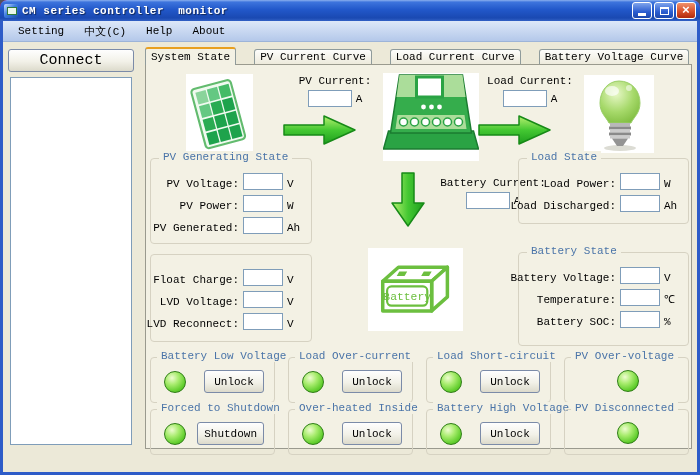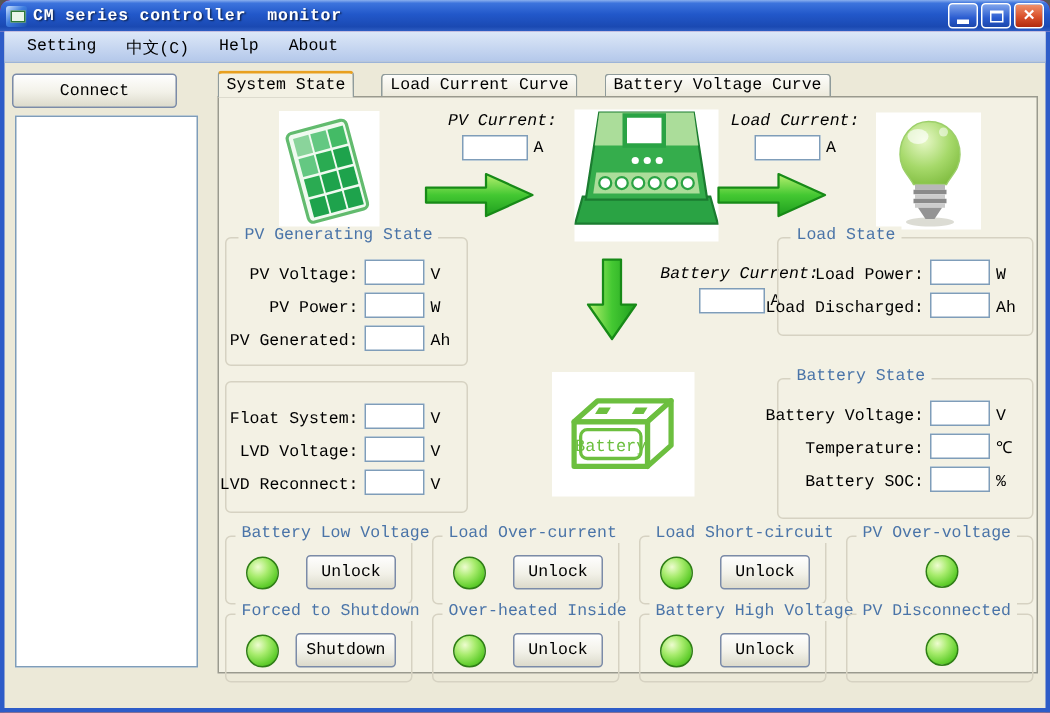--- a/index.html
+++ b/index.html
@@ -26,39 +26,39 @@
   .maxbox{width:9px;height:8px;border:1px solid #fff;border-top:2px solid #fff;}
 
   
   .frame{position:absolute;top:21px;left:0;right:0;bottom:0;border:3px solid #2e5cc8;border-top:none;background:#ece9d8;}
   .menubar{height:21px;background:linear-gradient(180deg,#dde8f8,#b4c8ea);display:flex;align-items:center;padding-left:6px;gap:2px;border-bottom:1px solid #9db4d8;}
   .menuitem{padding:2px 9px;cursor:default;}
 
   .client{position:absolute;top:22px;left:0;width:694px;height:408px;}
 
   
-  .connect{position:absolute;left:5px;top:6px;width:110px;height:23px;
-    border:1px solid #7b8ba8;border-radius:3px;font-family:inherit;font-size:11px;
+  .connect{position:absolute;left:5px;top:6px;width:126px;height:23px;
+    border:1px solid #7b8ba8;border-radius:3px;font-family:inherit;font-size:15px;
     background:linear-gradient(180deg,#fefefe,#f2f1e8 55%,#dcdacb);}
   .listbox{position:absolute;left:7px;top:34px;width:122px;height:368px;background:#fff;border:1px solid #7f9db9;}
 
   
   .tabs{position:absolute;left:142px;top:4px;display:flex;align-items:flex-end;gap:18px;}
   .tab{border:1px solid #8f9b9b;border-bottom:none;border-radius:3px 3px 0 0;padding:1px 5px 2px 5px;margin-top:2px;
     background:linear-gradient(180deg,#fdfdfb,#ece9da);white-space:nowrap;}
   .tab.active{margin-top:0;padding-top:2px;background:#f3f1e4;border-top:2px solid #e8a020;position:relative;z-index:2;}
 
   .panel{position:absolute;left:142px;top:21px;width:547px;height:385px;background:#f3f1e4;border:1px solid #9a9a8e;}
 
   .iconbox{position:absolute;background:#fff;}
   .iconbox svg{display:block;width:100%;height:100%;}
 
   
   .flowblock{position:absolute;width:112px;display:flex;flex-direction:column;align-items:center;gap:3px;}
-  .flowlabel{white-space:nowrap;font-style:italic;}
+  .flowlabel{white-space:nowrap;}
   .fieldrow{display:flex;align-items:center;gap:4px;}
   .field{width:44px;height:17px;border:1px solid #7f9db9;background:#fff;font-family:inherit;font-size:11px;padding:0 2px;}
   .arrow{position:absolute;}
 
   
   .group{position:absolute;border:1px solid #d6d2c2;border-radius:4px;padding-top:11px;}
   .gtitle{position:absolute;top:-8px;left:8px;background:#f3f1e4;padding:0 4px;color:#4a74a8;white-space:nowrap;}
   .grow{display:flex;align-items:flex-end;justify-content:flex-end;gap:4px;margin:3px 6px 5px 4px;height:17px;}
   .glabel{white-space:nowrap;}
   .gfield{width:40px;height:17px;border:1px solid #7f9db9;background:#fff;font-family:inherit;font-size:11px;padding:0 2px;}
@@ -103,20 +103,21 @@
       <span class="menuitem">About</span>
     </div>
 
     <div class="client">
 
       <button class="connect">Connect</button>
       <div class="listbox"></div>
 
       <div class="tabs">
         <div class="tab active">System State</div>
+        <div class="tab">PV Current Curve</div>
         <div class="tab">Load Current Curve</div>
         <div class="tab">Battery Voltage Curve</div>
       </div>
 
       <div class="panel">
 
         <div class="iconbox" style="left:40px;top:9px;width:67px;height:82px;">
           <svg viewBox="-6 -4 79 90">
             <g transform="rotate(-15 32 40)">
               <rect x="8" y="4" width="48" height="72" rx="4" fill="#f0faf0" stroke="#62bb6e" stroke-width="2.5"></rect>
@@ -268,21 +269,21 @@
           </div>
           <div class="grow">
             <span class="glabel">Load Discharged:</span>
             <input class="gfield" value="" style="">
             <span class="gunit">Ah</span>
           </div>
         </div>
 
         <div class="group" style="left:4px;top:189px;width:162px;height:88px;">
           <div class="grow">
-            <span class="glabel">Float System:</span>
+            <span class="glabel">Float Charge:</span>
             <input class="gfield" value="" style="">
             <span class="gunit">V</span>
           </div>
           <div class="grow">
             <span class="glabel">LVD Voltage:</span>
             <input class="gfield" value="" style="">
             <span class="gunit">V</span>
           </div>
           <div class="grow">
             <span class="glabel">LVD Reconnect:</span>

